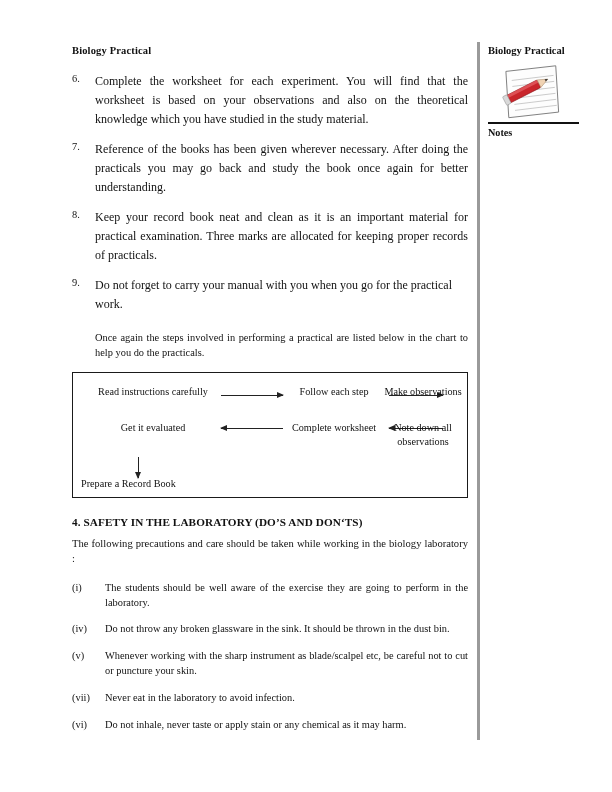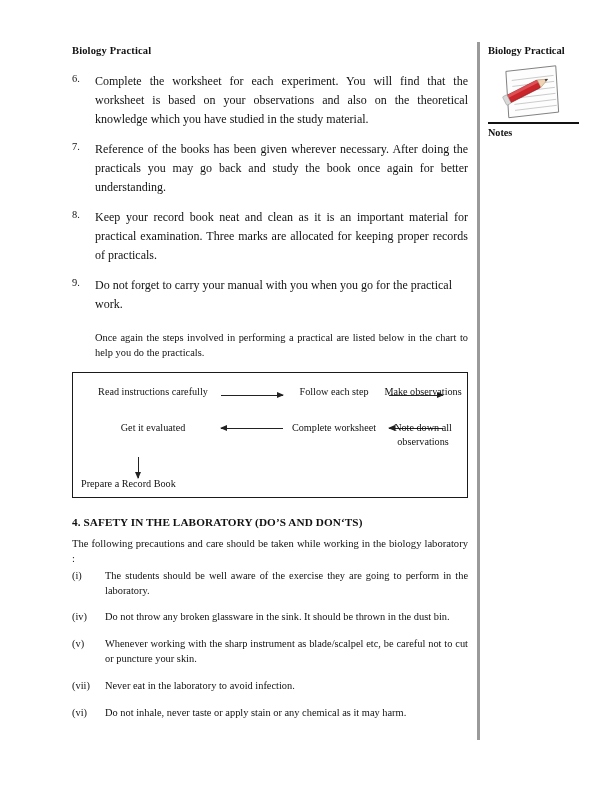--- a/index.html
+++ b/index.html
@@ -140,21 +140,21 @@
   
   .sec-head {
     font-weight: bold;
     font-size: 11.2px;
     margin: 0 0 9px 0;
     letter-spacing: .1px;
   }
   .sec-intro {
     font-size: 10.6px;
     line-height: 14.8px;
-    margin: 0 0 2px 0;
+    margin: 0 0 14px 0;
     text-align: justify;
   }
 
   .roman-list { margin: 0; padding: 0; list-style: none; }
   .roman-item {
     display: flex;
     align-items: flex-start;
     margin-bottom: 12px;
   }
   .roman-marker {

